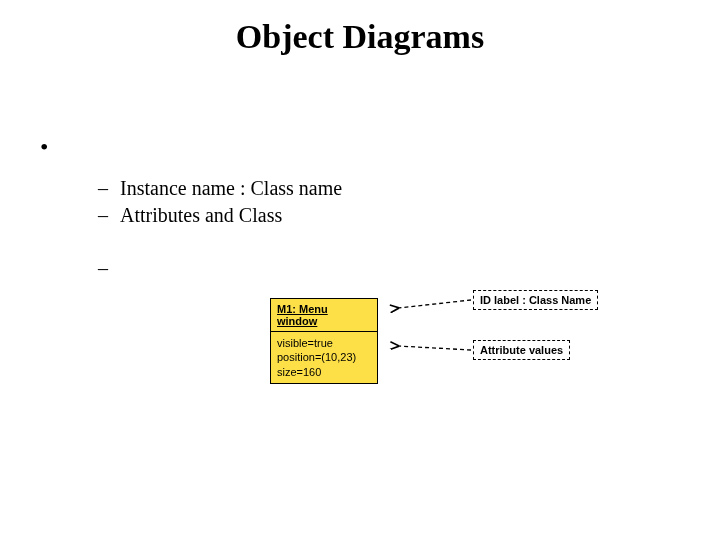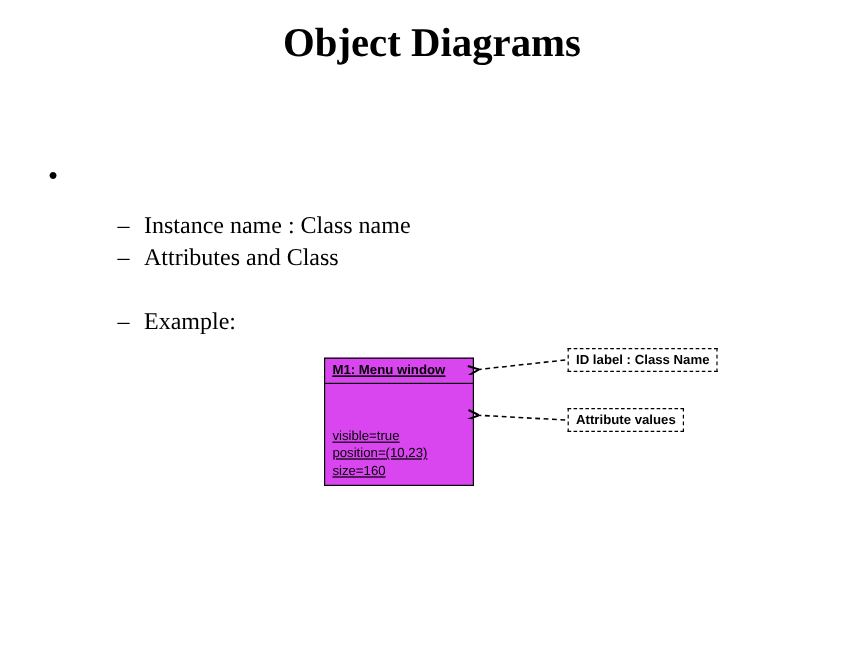--- a/index.html
+++ b/index.html
@@ -42,35 +42,33 @@
     .example-fig {
       margin-left: 230px;
       margin-top: 16px;
       position: relative;
       font-family: Arial, Helvetica, sans-serif;
       font-size: 11px;
       color: #000;
     }
     .obj-box {
       border: 1.5px solid #000;
-      width: 125px;
-      background: #d946ef;
-      text-decoration: underline;
+      width: 108px;
+      background: #fde047;
     }
     .obj-head {
       border-bottom: 1.5px solid #000;
       padding: 4px 6px;
       font-weight: bold;
       text-decoration: underline;
     }
     .obj-body {
       padding: 4px 6px;
       line-height: 1.3;
       white-space: pre-line;
-      margin-top: 33px;
     }
     .callout {
       position: absolute;
       border: 1.5px dashed #000;
       padding: 3px 6px;
       font-weight: bold;
       background: #fff;
       white-space: nowrap;
     }
     .callout.c1 { left: 203px; top: -8px; }
@@ -96,21 +94,20 @@
       <span class="dash">–</span>
       <span>Instance name : Class name</span>
     </div>
     <div class="b2">
       <span class="dash">–</span>
       <span>Attributes and Class</span>
     </div>
     <div class="gap"></div>
     <div class="b2">
       <span class="dash">–</span>
-      <span>Example:</span>
     </div>
   </div>
 
   <div class="example-fig">
     <div class="obj-box">
       <div class="obj-head">M1: Menu window</div>
       <div class="obj-body"><span>visible=true</span>
 <span>position=(10,23)</span>
 <span>size=160</span></div>
     </div>

